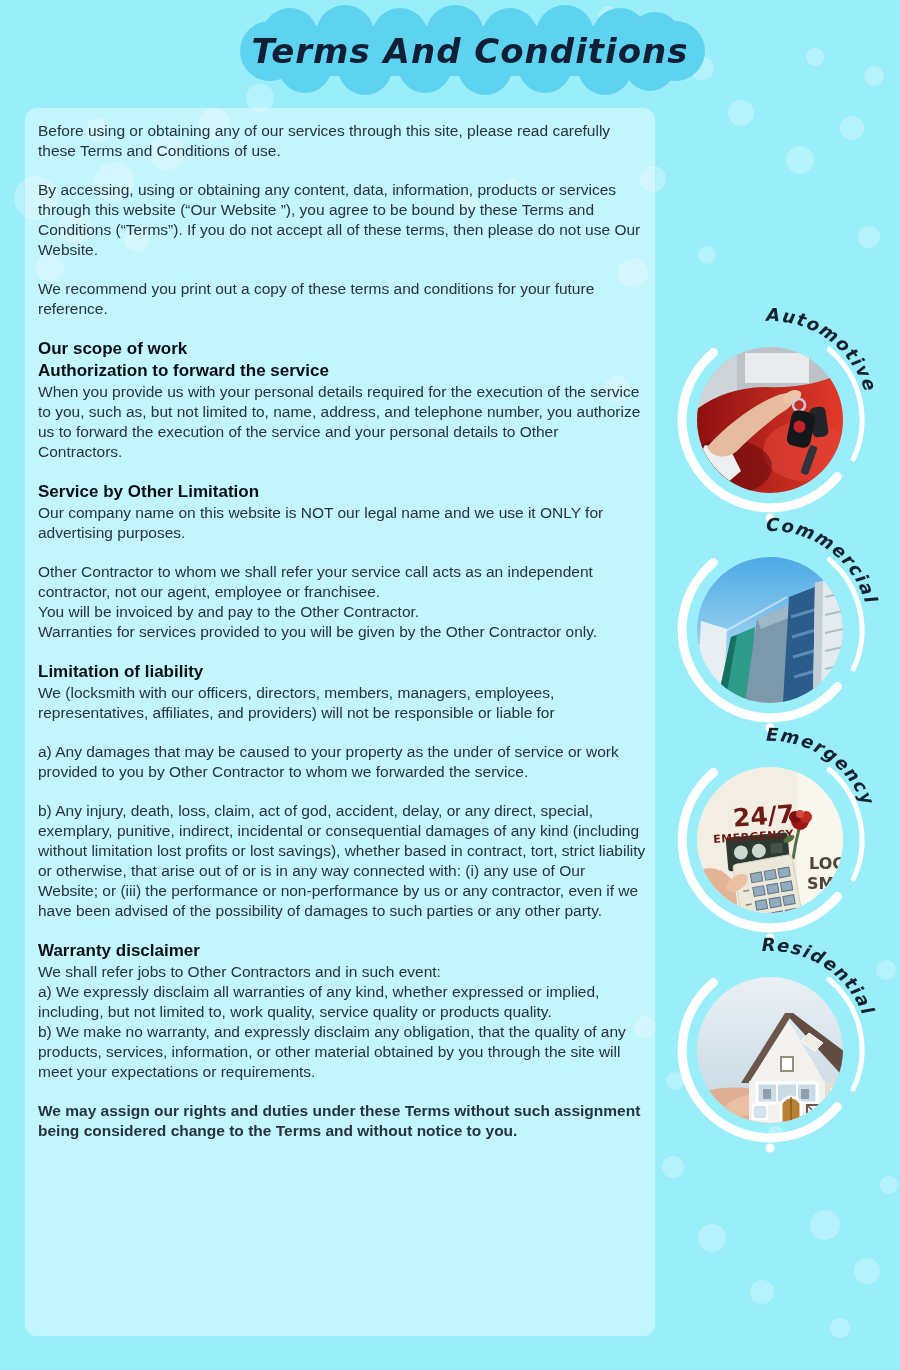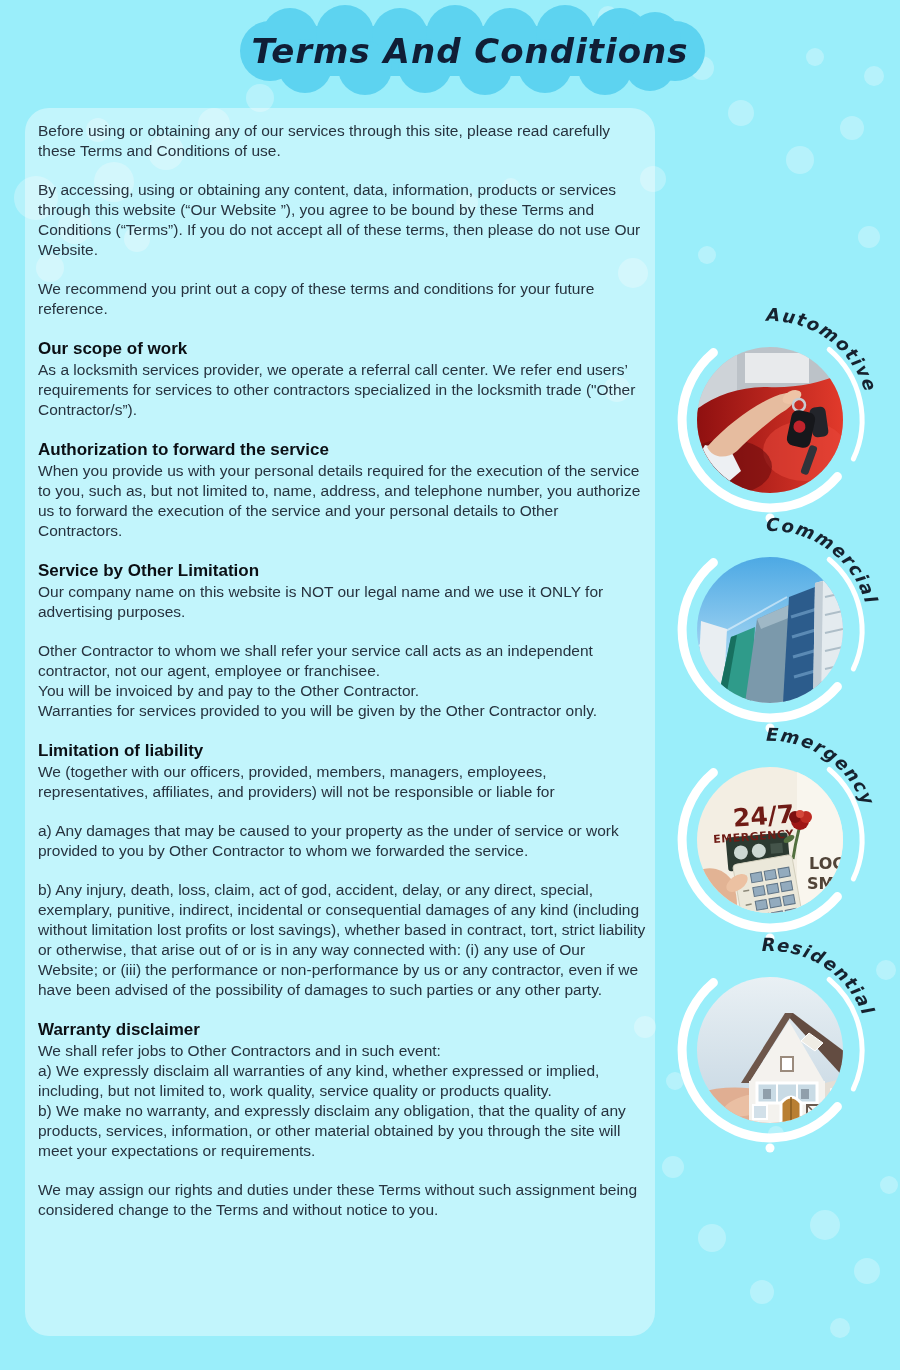--- a/index.html
+++ b/index.html
@@ -7,25 +7,25 @@
   .page{position:relative;width:900px;height:1370px;overflow:hidden;
         background:#9aeefa;font-family:"Liberation Sans",sans-serif;}
   .bubble{position:absolute;border-radius:50%;background:rgba(255,255,255,0.28);}
   .cloud-wrap{position:absolute;left:230px;top:4px;width:480px;height:94px;}
   .cloud-wrap svg{position:absolute;left:0;top:0;}
   .page-title{position:absolute;left:0;top:0;width:100%;height:100%;
     display:flex;align-items:center;justify-content:center;
     font-family:"DejaVu Sans",sans-serif;font-style:italic;font-weight:bold;
     font-size:34px;letter-spacing:1px;color:#101e36;}
   .panel{position:absolute;left:25px;top:108px;width:630px;height:1228px;
-    border-radius:24px;background:rgba(255,255,255,0.40);
+    border-radius:12px;background:rgba(255,255,255,0.40);
     box-sizing:border-box;padding:13px 9px 0 13px;}
   .p{font-size:15.5px;line-height:20px;margin:0 0 19px 0;color:#27333f;
      white-space:pre-line;}
-  .p:last-child{margin-bottom:0;}
+  .p:last-child{margin-bottom:0;font-weight:bold;}
   .h{font-size:17px;line-height:21px;font-weight:bold;margin:0 0 1px 0;color:#0b0f14;}
   .service{position:absolute;left:655px;width:230px;height:230px;}
   .ring-label{font-family:"DejaVu Sans",sans-serif;font-style:italic;font-weight:bold;
     font-size:18px;letter-spacing:1.5px;fill:#16222f;}
   .sign-247{font-family:"DejaVu Sans",sans-serif;font-weight:bold;fill:#6f1b15;}
   .sign-lock{font-family:"DejaVu Sans",sans-serif;font-weight:bold;fill:#514438;}
 </style>
 </head>
 <body>
 
@@ -95,30 +95,29 @@
       </g>
     </svg>
     <div class="page-title">Terms And Conditions</div>
   </div>
 
   <div class="panel">
     <p class="p">Before using or obtaining any of our services through this site, please read carefully these Terms and Conditions of use.</p>
     <p class="p">By accessing, using or obtaining any content, data, information, products or services through this website (“Our Website ”), you agree to be bound by these Terms and Conditions (“Terms”). If you do not accept all of these terms, then please do not use Our Website.</p>
     <p class="p">We recommend you print out a copy of these terms and conditions for your future reference.</p>
     <h2 class="h">Our scope of work</h2>
-    <p class="p">As a locksmith services provider, we operate a referral call center. We refer end users’ requirements for services to other contractors specialized in the locksmith trade ("Other Contractor/s”).</p>
     <h2 class="h">Authorization to forward the service</h2>
     <p class="p">When you provide us with your personal details required for the execution of the service to you, such as, but not limited to, name, address, and telephone number, you authorize us to forward the execution of the service and your personal details to Other Contractors.</p>
     <h2 class="h">Service by Other Limitation</h2>
     <p class="p">Our company name on this website is NOT our legal name and we use it ONLY for advertising purposes.</p>
     <p class="p">Other Contractor to whom we shall refer your service call acts as an independent contractor, not our agent, employee or franchisee.
 You will be invoiced by and pay to the Other Contractor.
 Warranties for services provided to you will be given by the Other Contractor only.</p>
     <h2 class="h">Limitation of liability</h2>
-    <p class="p">We (together with our officers, provided, members, managers, employees, representatives, affiliates, and providers) will not be responsible or liable for</p>
+    <p class="p">We (locksmith with our officers, directors, members, managers, employees, representatives, affiliates, and providers) will not be responsible or liable for</p>
     <p class="p">a) Any damages that may be caused to your property as the under of service or work provided to you by Other Contractor to whom we forwarded the service.</p>
     <p class="p">b) Any injury, death, loss, claim, act of god, accident, delay, or any direct, special, exemplary, punitive, indirect, incidental or consequential damages of any kind (including without limitation lost profits or lost savings), whether based in contract, tort, strict liability or otherwise, that arise out of or is in any way connected with: (i) any use of Our Website; or (iii) the performance or non-performance by us or any contractor, even if we have been advised of the possibility of damages to such parties or any other party.</p>
     <h2 class="h">Warranty disclaimer</h2>
     <p class="p">We shall refer jobs to Other Contractors and in such event:
 a) We expressly disclaim all warranties of any kind, whether expressed or implied, including, but not limited to, work quality, service quality or products quality.
 b) We make no warranty, and expressly disclaim any obligation, that the quality of any products, services, information, or other material obtained by you through the site will meet your expectations or requirements.</p>
     <p class="p">We may assign our rights and duties under these Terms without such assignment being considered change to the Terms and without notice to you.</p>
   </div>
 
   <div class="service" style="top:305px">

